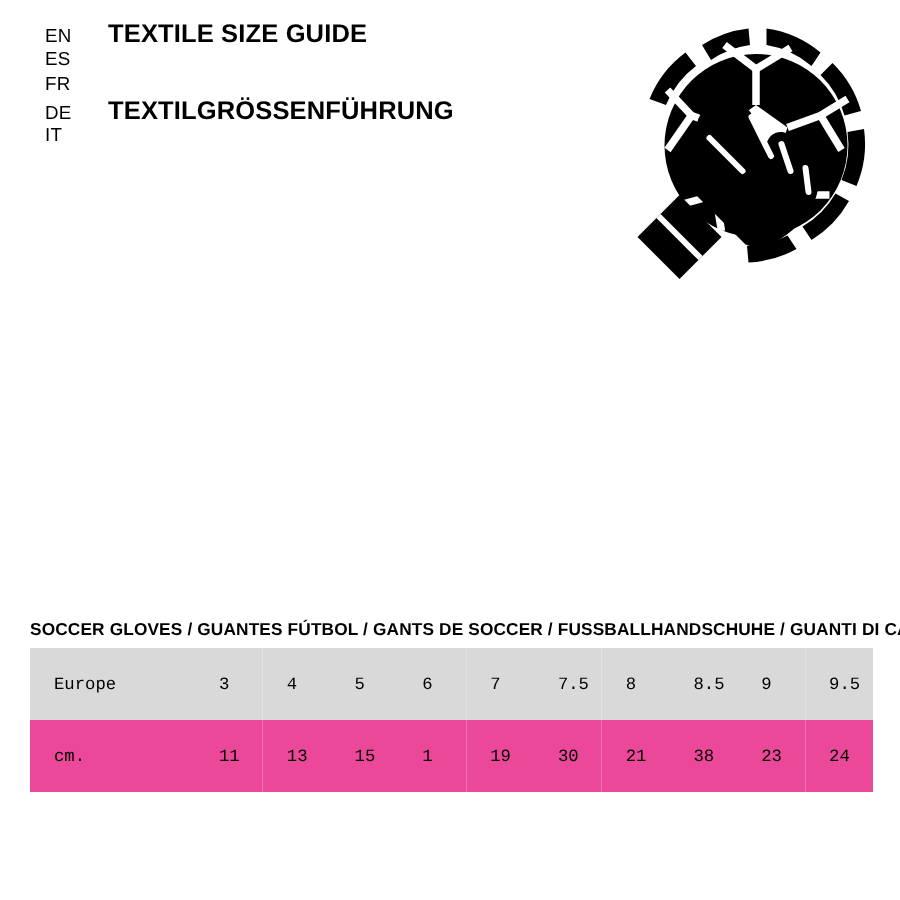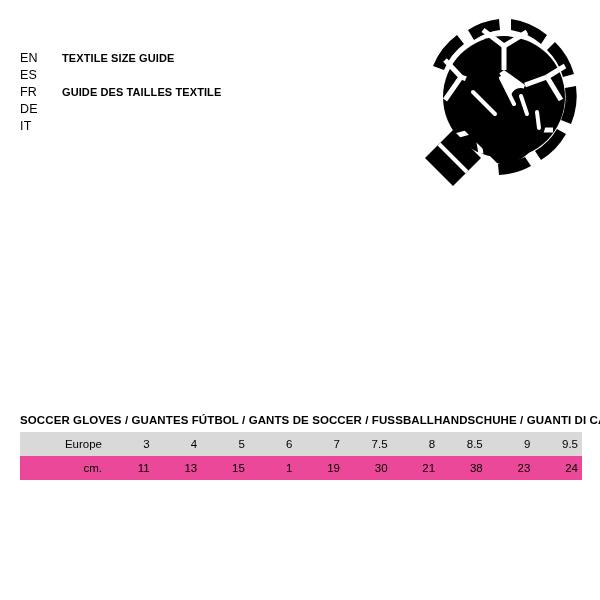--- a/index.html
+++ b/index.html
@@ -12,40 +12,39 @@
     height: 600px;
     font-family: "Liberation Sans", sans-serif;
     color: #000000;
     position: relative;
     overflow: hidden;
   }
 
   
   #lang-block {
     position: absolute;
-    left: 20px;
+    left: 30px;
     top: 14px;
     width: 330px;
-    margin-top: 36px;
   }
   .lang-row {
     display: flex;
     align-items: baseline;
     height: 17px;
     line-height: 17px;
     white-space: nowrap;
   }
   .lang-code {
     width: 42px;
     flex: 0 0 42px;
     font-size: 12.5px;
     letter-spacing: 0.2px;
   }
   .lang-text {
-    font-size: 11px;
+    font-size: 17px;
     font-weight: bold;
     letter-spacing: 0.1px;
   }
 
   
   #illustration {
     position: absolute;
     left: 395px;
     top: 8px;
     width: 195px;
@@ -68,23 +67,24 @@
     white-space: nowrap;
   }
   table.size-table {
     border-collapse: collapse;
     width: 562px;
     table-layout: fixed;
   }
   table.size-table td {
     font-size: 11.5px;
     height: 16px;
-    padding: 4px;
-    text-align: right;
+    padding: 16px;
+    text-align: left;
     vertical-align: middle;
+    font-family: Liberation Mono, monospace;
   }
   tr.row-shaded td { background: #d9d9d9; }
   tr.row-plain td { background: #ec4899; }
   td.row-label {
     text-align: left;
     padding-left: 4px;
     width: 78px;
   }
 </style>
 </head>
@@ -96,25 +96,25 @@
     <span class="lang-code">EN</span>
     <span class="lang-text">TEXTILE SIZE GUIDE</span>
   </div>
 
   <div class="lang-row">
     <span class="lang-code">ES</span>
   </div>
 
   <div class="lang-row">
     <span class="lang-code">FR</span>
-    <span class="lang-text">GUIDE DES TAILLES TEXTILE</span>
   </div>
 
   <div class="lang-row">
     <span class="lang-code">DE</span>
+    <span class="lang-text">TEXTILGRÖSSENFÜHRUNG</span>
   </div>
 
   <div class="lang-row">
     <span class="lang-code">IT</span>
   </div>
 
 </div>
 
 <div id="illustration">
   <svg width="195" height="185" viewBox="0 0 195 185" xmlns="http://www.w3.org/2000/svg" aria-hidden="true">

